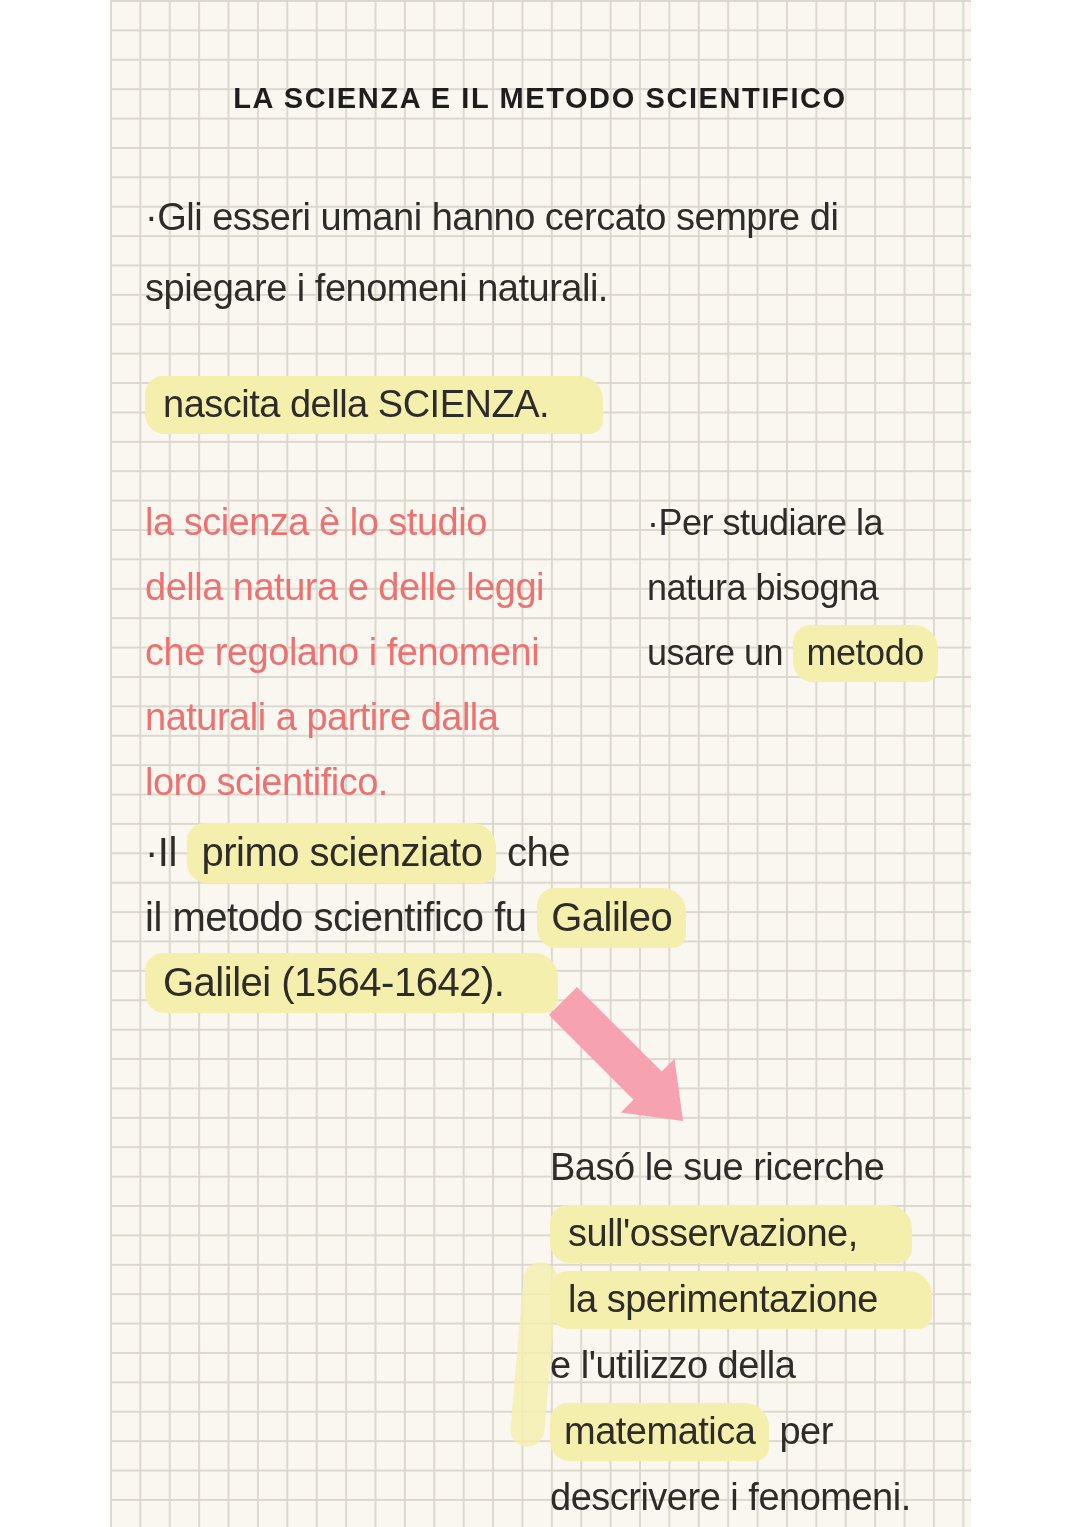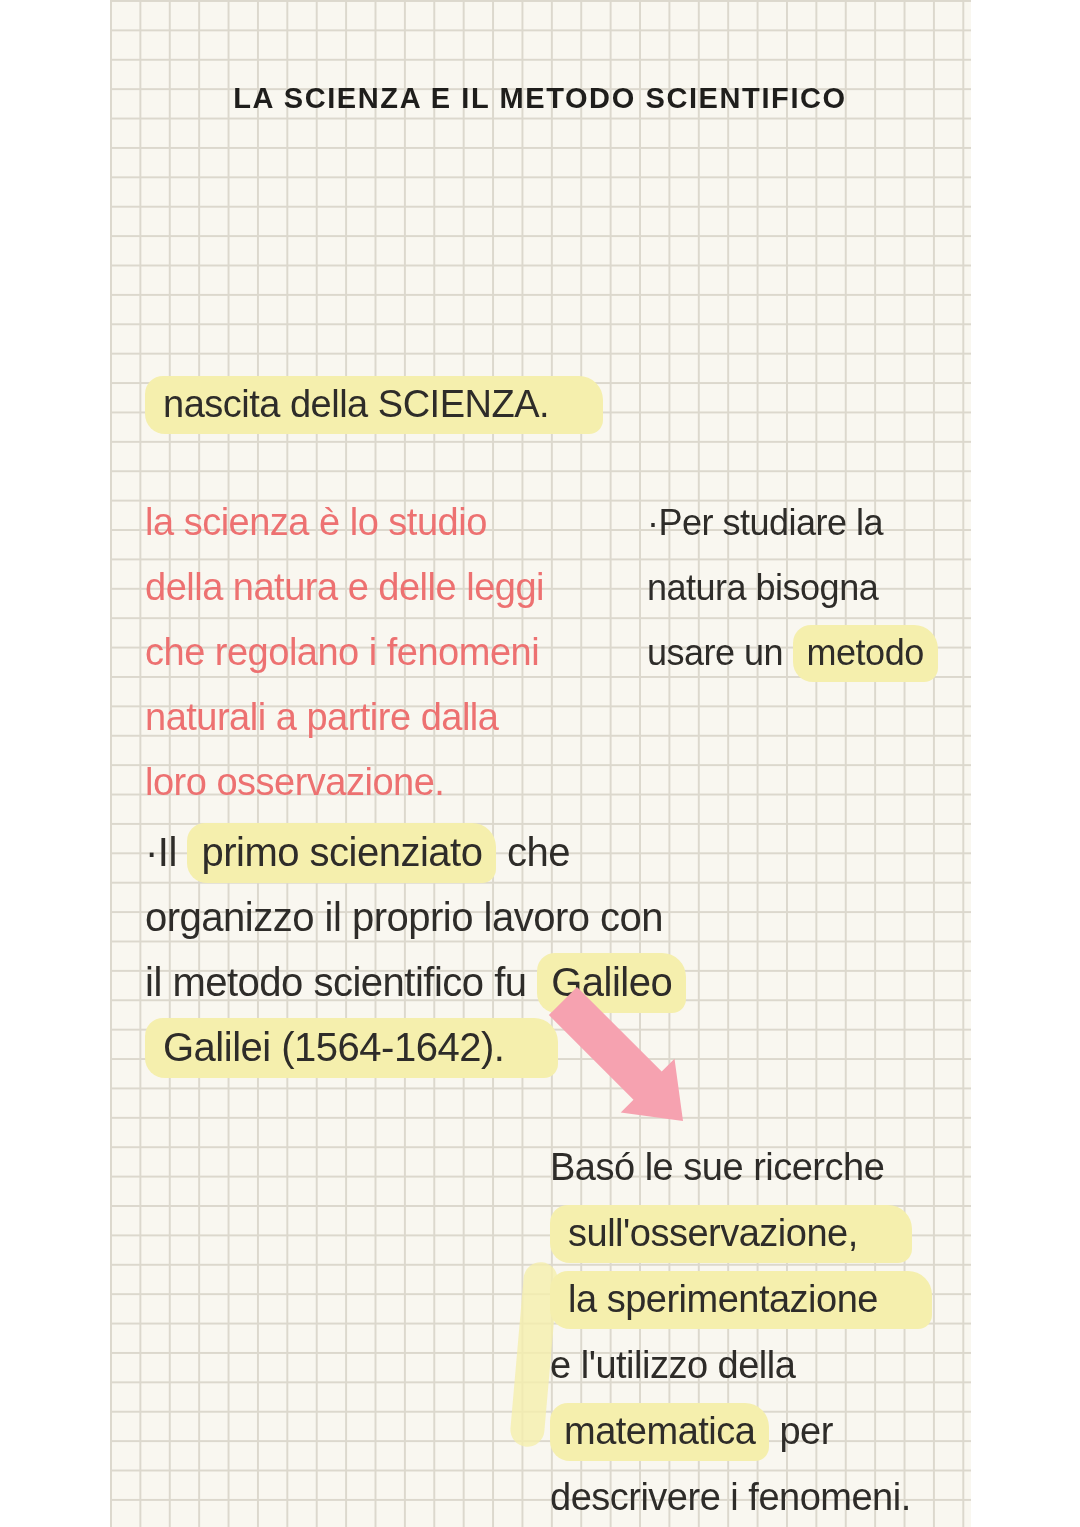--- a/index.html
+++ b/index.html
@@ -86,48 +86,51 @@
 </style>
 </head>
 <body>
 
 <div class="canvas">
 
   <div class="paper"></div>
 
   <h1 class="title">LA SCIENZA E IL METODO SCIENTIFICO</h1>
 
+  <div class="block intro">
+    <div class="line">·Gli esseri umani hanno cercato sempre di</div>
+    <div class="line">spiegare i fenomeni naturali.</div>
+  </div>
 
   <div class="block ricerca">
     <div class="line">
       <span class="hl hl-wide">nascita della SCIENZA.</span>
     </div>
   </div>
 
   <div class="block definizione">
     <div class="line">la scienza è lo studio</div>
     <div class="line">della natura e delle leggi</div>
     <div class="line">che regolano i fenomeni</div>
     <div class="line">naturali a partire dalla</div>
-    <div class="line">loro osservazione.</div>
+    <div class="line">loro scientifico.</div>
   </div>
 
   <div class="block metodo">
     <div class="line">·Per studiare la</div>
     <div class="line">natura bisogna</div>
     <div class="line">
       <span>usare un </span><span class="hl">metodo</span>
     </div>
   </div>
 
   <div class="block galileo">
     <div class="line">
       <span>·Il </span><span class="hl">primo scienziato</span><span> che</span>
     </div>
-    <div class="line">organizzo il proprio lavoro con</div>
     <div class="line">
       <span>il metodo scientifico fu </span><span class="hl">Galileo</span>
     </div>
     <div class="line">
       <span class="hl hl-wide">Galilei (1564-1642).</span>
     </div>
   </div>
 
   <svg class="arrow" viewBox="0 0 140 140" aria-hidden="true">
     <polygon points="29,1 113.7,85.5 126.5,72.7 135,135 72.7,126.5 85.5,113.7 0.9,29.1"></polygon>

